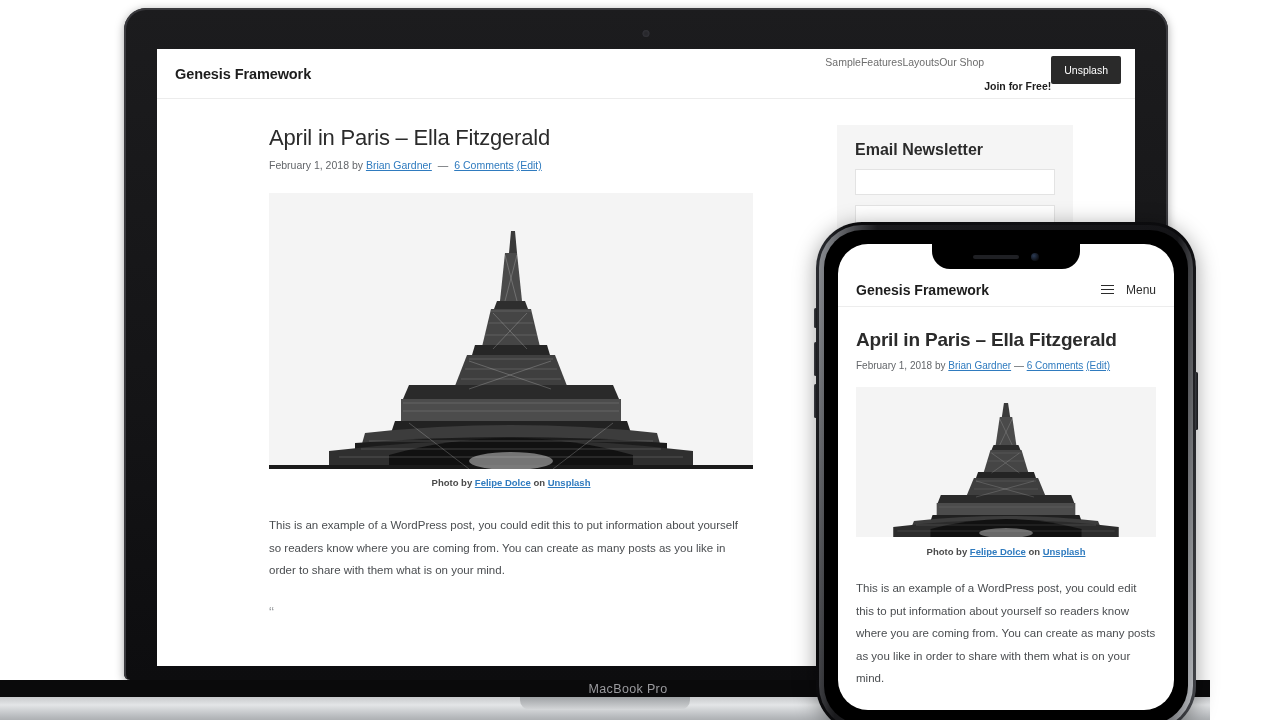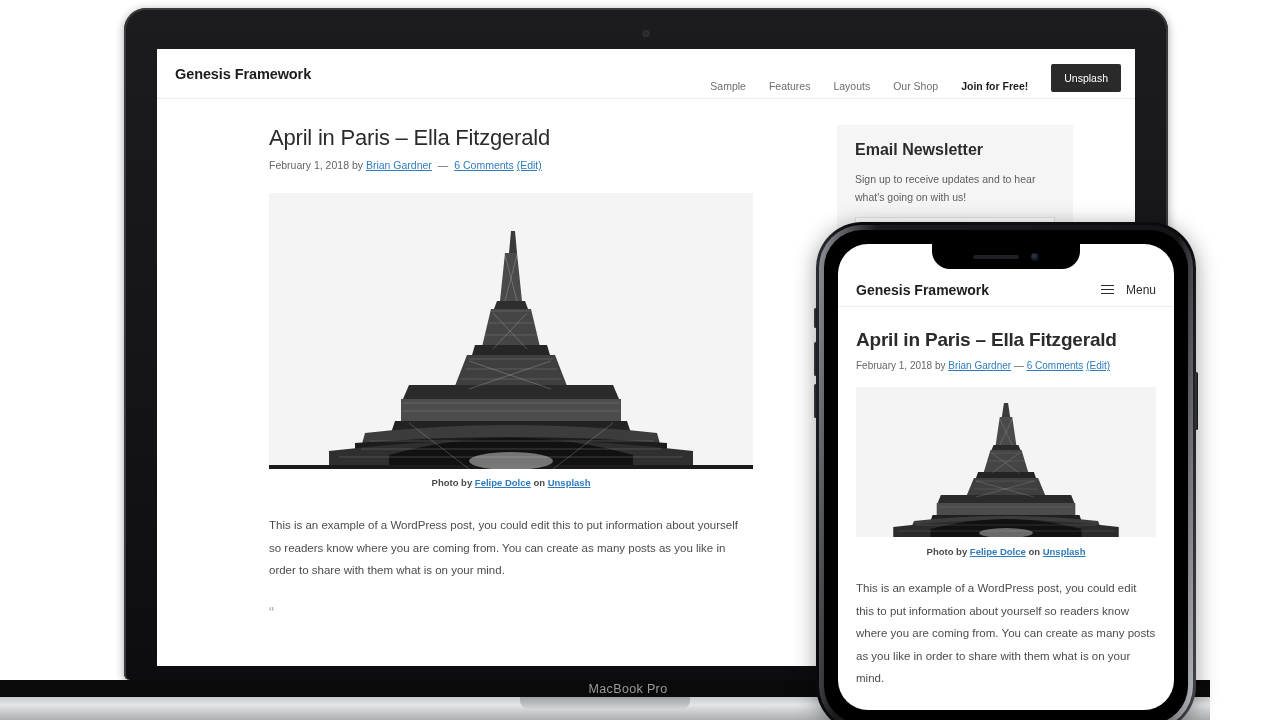--- a/index.html
+++ b/index.html
@@ -58,21 +58,21 @@
     border-radius:0 0 10px 10px;
   }
 
   
   .site-header {
     display:flex; align-items:center; justify-content:space-between;
     padding:0 14px 0 18px; height:50px;
     background:#fff; border-bottom:1px solid #ececec;
   }
   .site-title { font-size:14.5px; font-weight:700; color:#1d1d1d; letter-spacing:-.1px; }
-  .navmenu { display:flex; align-items:flex-end; gap:23px; }
+  .navmenu { display:flex; align-items:flex-start; }
   .navlink { font-size:10.5px; color:#6d6d6d; white-space:nowrap; }
   .navlink.bold { color:#1d1d1d; font-weight:700;margin-top:24px; }
   .download-btn {
     background:#2a2a2a; color:#fff; font-size:10.5px;
     padding:8px 13px; border-radius:2px; white-space:nowrap;
   }
 
   .site-body { display:flex; padding:26px 0 0 0; }
   .content { width:656px; padding:0 0 0 112px; }
   .entry-title {
@@ -268,21 +268,20 @@
           <div class="blockquote">
             <span class="bq-mark">“</span>
             <span>
             </span>
           </div>
         </div>
 
         <div class="sidebar">
           <div class="widget-box">
             <div class="widget-title">Email Newsletter</div>
-            <div class="widget-text">Sign up to receive updates and to hear what's going on with us!</div>
             <div class="field" title=""></div>
             <div class="field" title=""></div>
             <div class="subscribe-btn"></div>
           </div>
 
           <div class="widget-plain">
             <div class="widget-title">Social</div>
             <div class="social-row">
               <div class="social-icon">✉</div>
               <div class="social-icon">р</div>

